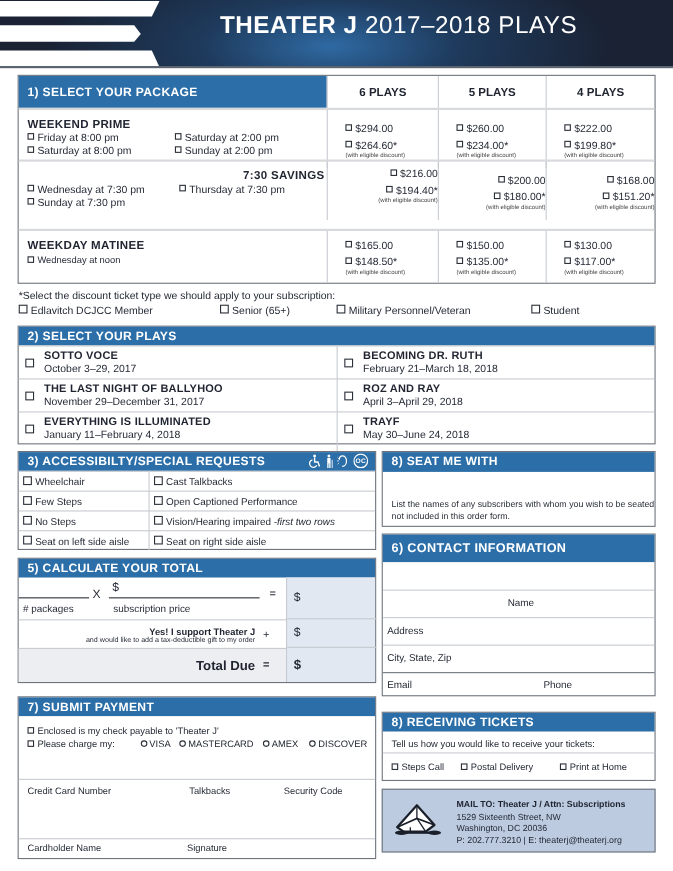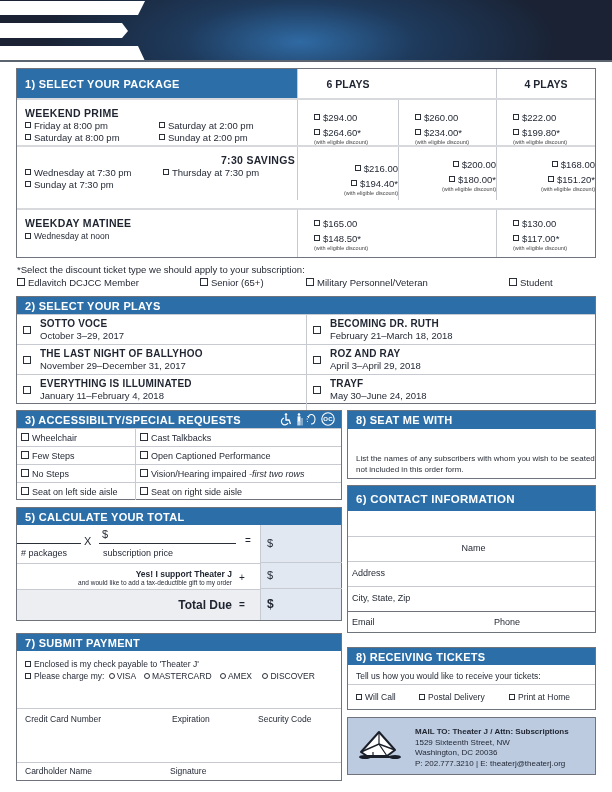--- a/index.html
+++ b/index.html
@@ -72,26 +72,31 @@
 </style>
 </head>
 <body>
 
 <div class="abs header">
   <svg class="abs stripes" viewBox="0 0 150 62" width="150" height="62">
     <polygon points="0,1 145,1 138,15 0,15" fill="#ffffff"></polygon>
     <polygon points="0,23 122,23 128,31 122,38 0,38" fill="#ffffff"></polygon>
     <polygon points="0,46 138,46 145,61 0,61" fill="#ffffff"></polygon>
   </svg>
+  <div class="abs title">
+    <b>THEATER J</b>
+    <span>2017–2018 PLAYS</span>
+  </div>
   <div class="abs subtitle">Now More Than Ever</div>
 </div>
 
 <div class="abs pkg">
   <div class="abs blue-hdr" style="left:0;top:0;width:280px;height:29px;">1) SELECT YOUR PACKAGE</div>
   <div class="abs col-hdr" style="left:280px;top:0;width:101px;height:29px;border-left:1px solid #c7cad0;">6 PLAYS</div>
+  <div class="abs col-hdr" style="left:381px;top:0;width:98px;height:29px;border-left:1px solid #c7cad0;">5 PLAYS</div>
   <div class="abs col-hdr" style="left:479px;top:0;width:99px;height:29px;border-left:1px solid #c7cad0;">4 PLAYS</div>
 
   <div class="pkg-row" style="top:29px;height:55px;">
     <div class="abs" style="left:8px;top:7px;width:270px;">
       <div class="pkg-name">WEEKEND PRIME</div>
       <div class="opt" style="position:relative;height:12px;">
         <span class="abs" style="left:0;"><span class="cb"></span><span>Friday at 8:00 pm</span></span>
         <span class="abs" style="left:134px;"><span class="cb"></span><span>Saturday at 2:00 pm</span></span>
       </div>
       <div class="opt" style="position:relative;height:12px;">
@@ -120,21 +125,21 @@
     <div class="abs" style="left:8px;top:7px;width:270px;">
       <div class="pkg-name">7:30 SAVINGS</div>
       <div class="opt" style="position:relative;height:12px;">
         <span class="abs" style="left:0;"><span class="cb"></span><span>Wednesday at 7:30 pm</span></span>
         <span class="abs" style="left:138px;"><span class="cb"></span><span>Thursday at 7:30 pm</span></span>
       </div>
       <div class="opt" style="position:relative;height:12px;">
         <span class="abs" style="left:0;"><span class="cb"></span><span>Sunday at 7:30 pm</span></span>
       </div>
     </div>
-    <div class="pkg-cell" style="left:280px;width:101px;padding-top:16px;">
+    <div class="pkg-cell" style="left:280px;width:101px;padding-top:6px;">
       <div class="price"><span class="cb"></span><span>$216.00</span></div>
       <div class="price" style="margin-top:3px;"><span class="cb"></span><span>$194.40*</span></div>
       <div class="disc-note">(with eligible discount)</div>
     </div>
     <div class="pkg-cell" style="left:381px;width:98px;padding-top:12px;">
       <div class="price"><span class="cb"></span><span>$200.00</span></div>
       <div class="price" style="margin-top:3px;"><span class="cb"></span><span>$180.00*</span></div>
       <div class="disc-note">(with eligible discount)</div>
     </div>
     <div class="pkg-cell" style="left:479px;width:99px;padding-top:12px;">
@@ -145,36 +150,41 @@
   </div>
 
   <div class="pkg-row" style="top:139px;height:49px;">
     <div class="abs" style="left:8px;top:7px;width:270px;">
       <div class="pkg-name">WEEKDAY MATINEE</div>
       <div class="opt" style="font-size:8.5px;"><span class="cb"></span><span>Wednesday at noon</span></div>
     </div>
     <div class="pkg-cell" style="left:280px;width:101px;padding-top:8px;">
       <div class="price"><span class="cb"></span><span>$165.00</span></div>
       <div class="price" style="margin-top:3px;"><span class="cb"></span><span>$148.50*</span></div>
+      <div class="disc-note">(with eligible discount)</div>
+    </div>
+    <div class="pkg-cell" style="left:381px;width:98px;padding-top:8px;">
+      <div class="price"><span class="cb"></span><span>$150.00</span></div>
+      <div class="price" style="margin-top:3px;"><span class="cb"></span><span>$135.00*</span></div>
       <div class="disc-note">(with eligible discount)</div>
     </div>
     <div class="pkg-cell" style="left:479px;width:99px;padding-top:8px;">
       <div class="price"><span class="cb"></span><span>$130.00</span></div>
       <div class="price" style="margin-top:3px;"><span class="cb"></span><span>$117.00*</span></div>
       <div class="disc-note">(with eligible discount)</div>
     </div>
   </div>
 </div>
 
 <div class="abs note">*Select the discount ticket type we should apply to your subscription:</div>
 <div class="abs disc-row">
   <span class="item" style="left:0;"><span class="cb cb-lg"></span><span>Edlavitch DCJCC Member</span></span>
   <span class="item" style="left:183px;"><span class="cb cb-lg"></span><span>Senior (65+)</span></span>
   <span class="item" style="left:289px;"><span class="cb cb-lg"></span><span>Military Personnel/Veteran</span></span>
-  <span class="item" style="left:492px;"><span class="cb cb-lg"></span><span>Student</span></span>
+  <span class="item" style="left:466px;"><span class="cb cb-lg"></span><span>Student</span></span>
 </div>
 
 <div class="abs plays box">
   <div class="abs blue-hdr" style="left:0;top:0;width:578px;height:17px;">2) SELECT YOUR PLAYS</div>
   <div id="plays-grid">
       <div class="play-cell" style="left: 0px; top: 17px; width: 289px; height: 30px;">
         <span class="cb cb-lg" style="position:absolute;left:6px;top:11px;"></span>
         <div style="position:absolute;left:23px;top:3px;">
           <div class="play-title">SOTTO VOCE</div>
           <div class="play-date">October 3–29, 2017</div>
@@ -326,42 +336,42 @@
     <span class="abs" style="left:146px;top:5px;">Phone</span>
   </div>
 </div>
 
 <div class="abs pay box">
   <div class="abs blue-hdr" style="left:0;top:0;width:324px;height:17px;">7) SUBMIT PAYMENT</div>
   <div class="abs" style="left:8px;top:24px;font-size:8.5px;line-height:12px;white-space:nowrap;">
     <div><span class="cb"></span><span>Enclosed is my check payable to 'Theater J'</span></div>
     <div>
       <span class="cb"></span><span>Please charge my:</span>
-      <span style="margin-left:2px;"><span class="radio"></span><span>VISA</span></span>
+      <span style="margin-left:21px;"><span class="radio"></span><span>VISA</span></span>
       <span style="margin-left:6px;"><span class="radio"></span><span>MASTERCARD</span></span>
       <span style="margin-left:6px;"><span class="radio"></span><span>AMEX</span></span>
       <span style="margin-left:8px;"><span class="radio"></span><span>DISCOVER</span></span>
     </div>
   </div>
   <div class="abs" style="left:0;top:74px;width:324px;height:54px;border-top:1px solid #c7cad0;font-size:8.5px;">
     <span class="abs" style="left:8px;top:5px;">Credit Card Number</span>
-    <span class="abs" style="left:155px;top:5px;">Expiration</span>
+    <span class="abs" style="left:155px;top:5px;">Talkbacks</span>
     <span class="abs" style="left:241px;top:5px;">Security Code</span>
   </div>
   <div class="abs" style="left:0;top:128px;width:324px;height:18px;border-top:1px solid #c7cad0;font-size:8.5px;">
     <span class="abs" style="left:8px;top:3px;">Cardholder Name</span>
     <span class="abs" style="left:153px;top:3px;">Signature</span>
   </div>
 </div>
 
 <div class="abs recv box">
   <div class="abs blue-hdr" style="left:0;top:0;width:247px;height:17px;">8) RECEIVING TICKETS</div>
   <div class="abs" style="left:8px;top:23px;font-size:8.5px;">Tell us how you would like to receive your tickets:</div>
   <div class="abs" style="left:0;top:36px;width:247px;height:25px;border-top:1px solid #c7cad0;font-size:8.5px;">
-    <span class="abs" style="left:8px;top:7px;"><span class="cb"></span><span>Will Call</span></span>
+    <span class="abs" style="left:8px;top:7px;"><span class="cb"></span><span>Steps Call</span></span>
     <span class="abs" style="left:71px;top:7px;"><span class="cb"></span><span>Postal Delivery</span></span>
     <span class="abs" style="left:161px;top:7px;"><span class="cb"></span><span>Print at Home</span></span>
   </div>
 </div>
 
 <div class="abs mail">
   <svg class="abs" style="left:9px;top:10px;" width="44" height="34" viewBox="0 0 44 34">
     <path d="M4 24 L22 4 L38 22 L30 28 L10 28 Z" fill="#fff" stroke="#1a1f2a" stroke-width="2" stroke-linejoin="round"></path>
     <path d="M4 24 L22 16 L38 22" fill="none" stroke="#1a1f2a" stroke-width="1.5"></path>
     <path d="M22 4 L22 16 L30 28" fill="none" stroke="#1a1f2a" stroke-width="1.2"></path>

